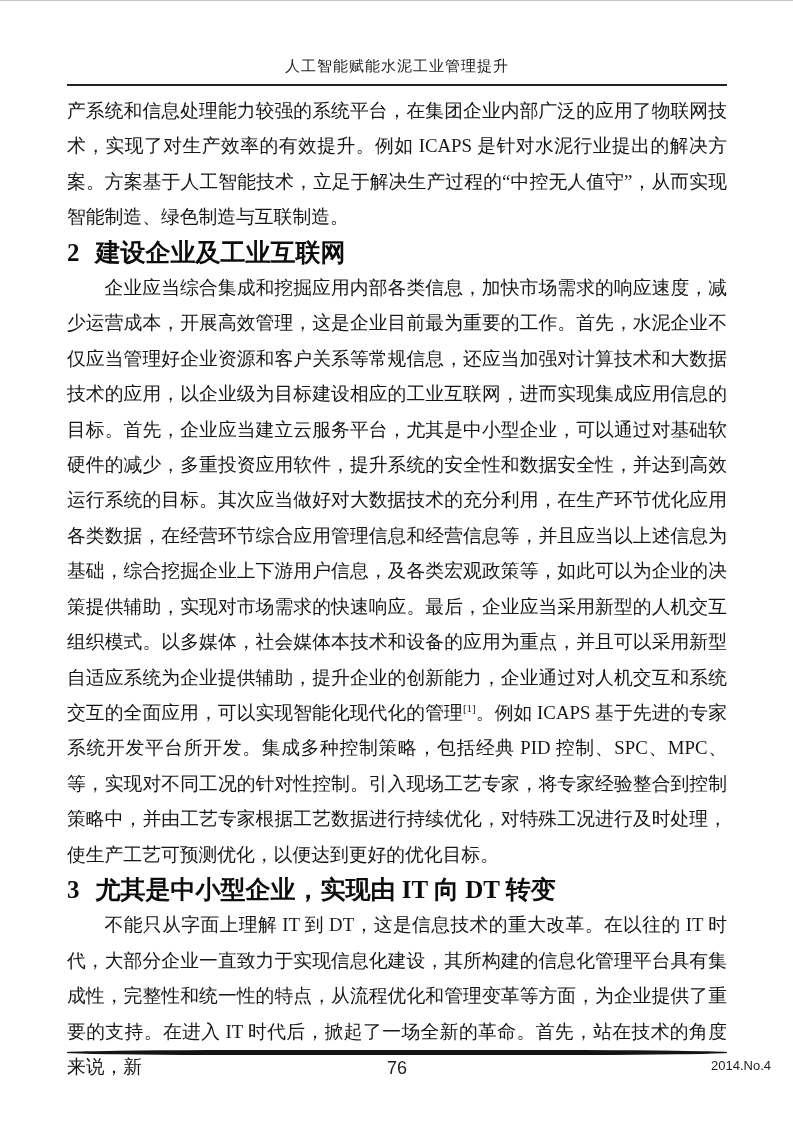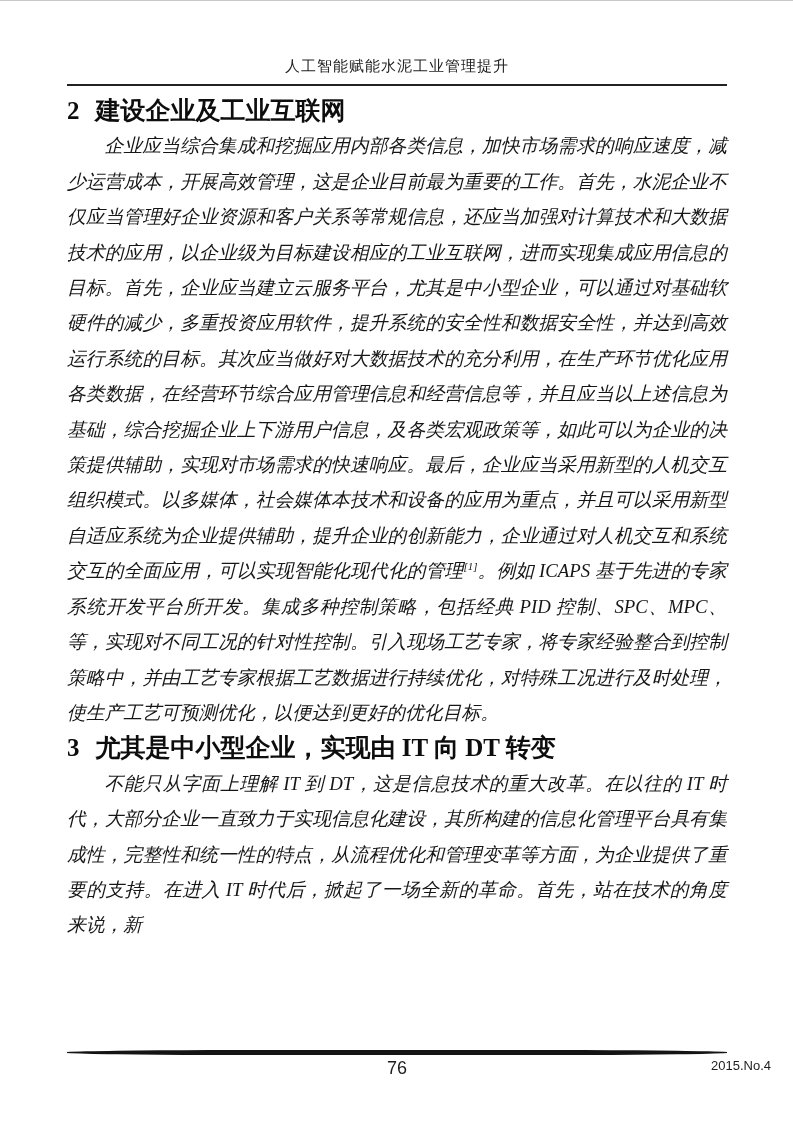--- a/index.html
+++ b/index.html
@@ -52,21 +52,20 @@
     font-size: 18.8px;
     line-height: 35.4px;
     text-align: justify;
   }
   .content p {
     margin: 0;
     padding: 0;
   }
   .para.indent {
     text-indent: 2em;
-    font-style: italic;
   }
   .sec-heading {
     font-size: 25px;
     font-weight: bold;
     line-height: 35.4px;
     text-align: left;
     color: #0d0d0d;
   }
   .sec-num {
     margin-right: 16px;
@@ -107,26 +106,27 @@
 </head>
 <body>
 
 <div class="page">
   <div class="top-edge"></div>
 
   <div class="header-title">人工智能赋能水泥工业管理提升</div>
   <div class="header-rule"></div>
 
   <div class="content">
+    <p class="para">产系统和信息处理能力较强的系统平台，在集团企业内部广泛的应用了物联网技术，实现了对生产效率的有效提升。例如 ICAPS 是针对水泥行业提出的解决方案。方案基于人工智能技术，立足于解决生产过程的“中控无人值守”，从而实现智能制造、绿色制造与互联制造。</p>
 
     <p class="sec-heading"><span class="sec-num">2</span><span>建设企业及工业互联网</span></p>
 
     <p class="para indent"><span>企业应当综合集成和挖掘应用内部各类信息，加快市场需求的响应速度，减少运营成本，开展高效管理，这是企业目前最为重要的工作。首先，水泥企业不仅应当管理好企业资源和客户关系等常规信息，还应当加强对计算技术和大数据技术的应用，以企业级为目标建设相应的工业互联网，进而实现集成应用信息的目标。首先，企业应当建立云服务平台，尤其是中小型企业，可以通过对基础软硬件的减少，多重投资应用软件，提升系统的安全性和数据安全性，并达到高效运行系统的目标。其次应当做好对大数据技术的充分利用，在生产环节优化应用各类数据，在经营环节综合应用管理信息和经营信息等，并且应当以上述信息为基础，综合挖掘企业上下游用户信息，及各类宏观政策等，如此可以为企业的决策提供辅助，实现对市场需求的快速响应。最后，企业应当采用新型的人机交互组织模式。以多媒体，社会媒体本技术和设备的应用为重点，并且可以采用新型自适应系统为企业提供辅助，提升企业的创新能力，企业通过对人机交互和系统交互的全面应用，可以实现智能化现代化的管理</span><sup class="ref">[1]</sup><span>。例如 ICAPS 基于先进的专家系统开发平台所开发。集成多种控制策略，包括经典 PID 控制、SPC、MPC、等，实现对不同工况的针对性控制。引入现场工艺专家，将专家经验整合到控制策略中，并由工艺专家根据工艺数据进行持续优化，对特殊工况进行及时处理，使生产工艺可预测优化，以便达到更好的优化目标。</span></p>
 
     <p class="sec-heading"><span class="sec-num">3</span><span>尤其是中小型企业，实现由 IT 向 DT 转变</span></p>
 
     <p class="para indent">不能只从字面上理解 IT 到 DT，这是信息技术的重大改革。在以往的 IT 时代，大部分企业一直致力于实现信息化建设，其所构建的信息化管理平台具有集成性，完整性和统一性的特点，从流程优化和管理变革等方面，为企业提供了重要的支持。在进入 IT 时代后，掀起了一场全新的革命。首先，站在技术的角度来说，新</p>
   </div>
 
   <div class="footer-rule"></div>
   <div class="footer-page-number">76</div>
-  <div class="footer-issue">2015.No.4</div>
+  <div class="footer-issue">2014.No.4</div>
 </div>
 
 </body></html>

